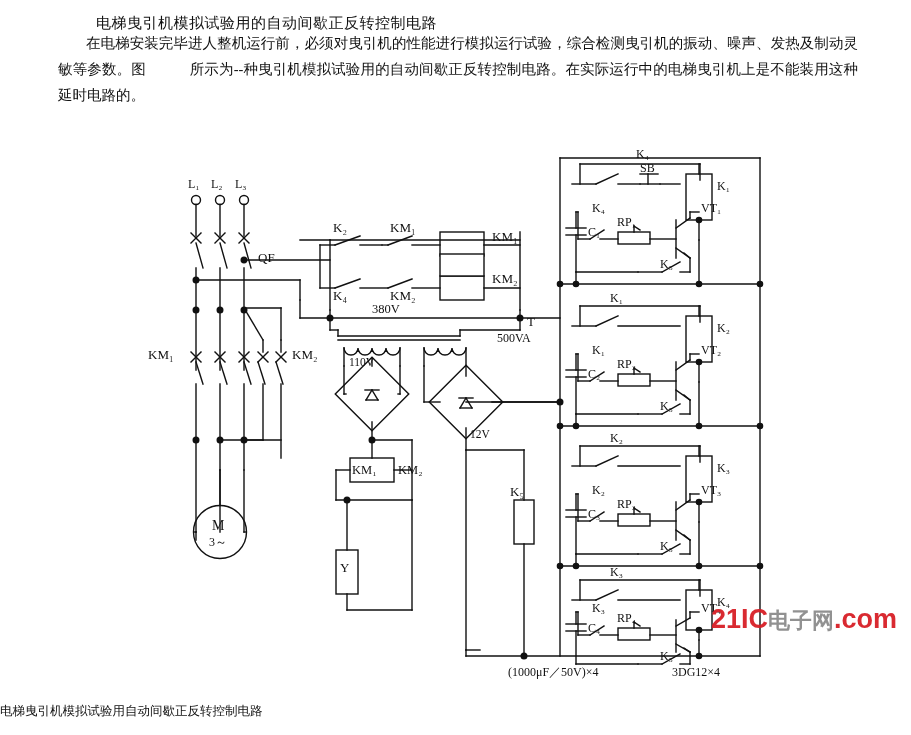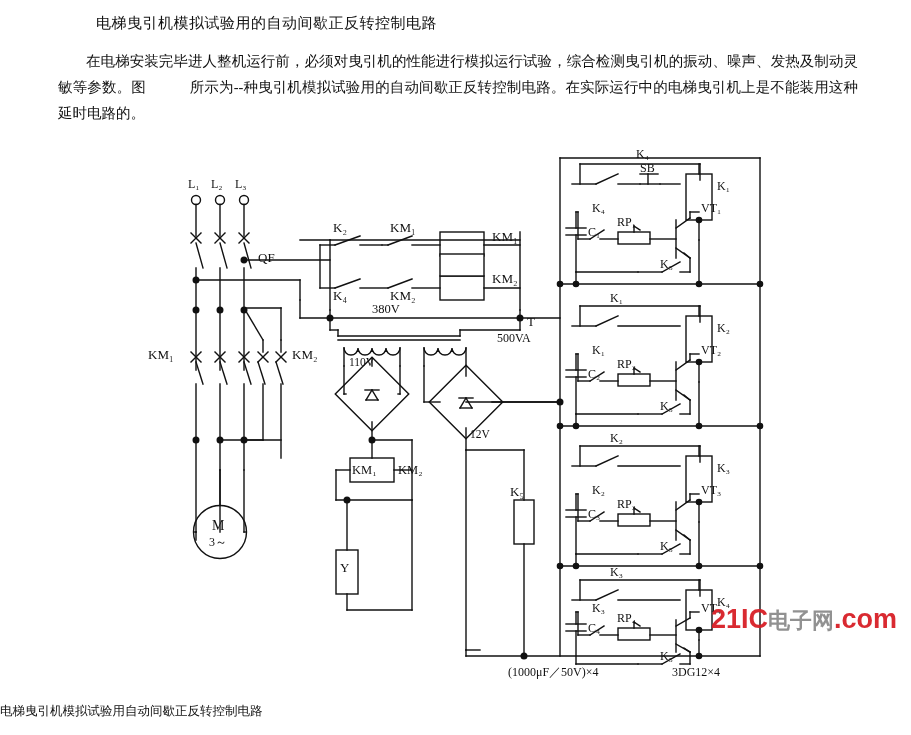--- a/index.html
+++ b/index.html
@@ -25,21 +25,21 @@
     position: absolute;
     left: 96px;
     top: 14px;
     font-size: 15px;
     letter-spacing: 0.5px;
     white-space: nowrap;
   }
   .para {
     position: absolute;
     left: 58px;
-    top: 48px;
+    top: 30px;
     width: 800px;
     font-size: 14.5px;
     line-height: 26px;
     text-indent: 28px;
     text-align: justify;
   }
   .caption {
     position: absolute;
     left: 0;
     top: 703px;

